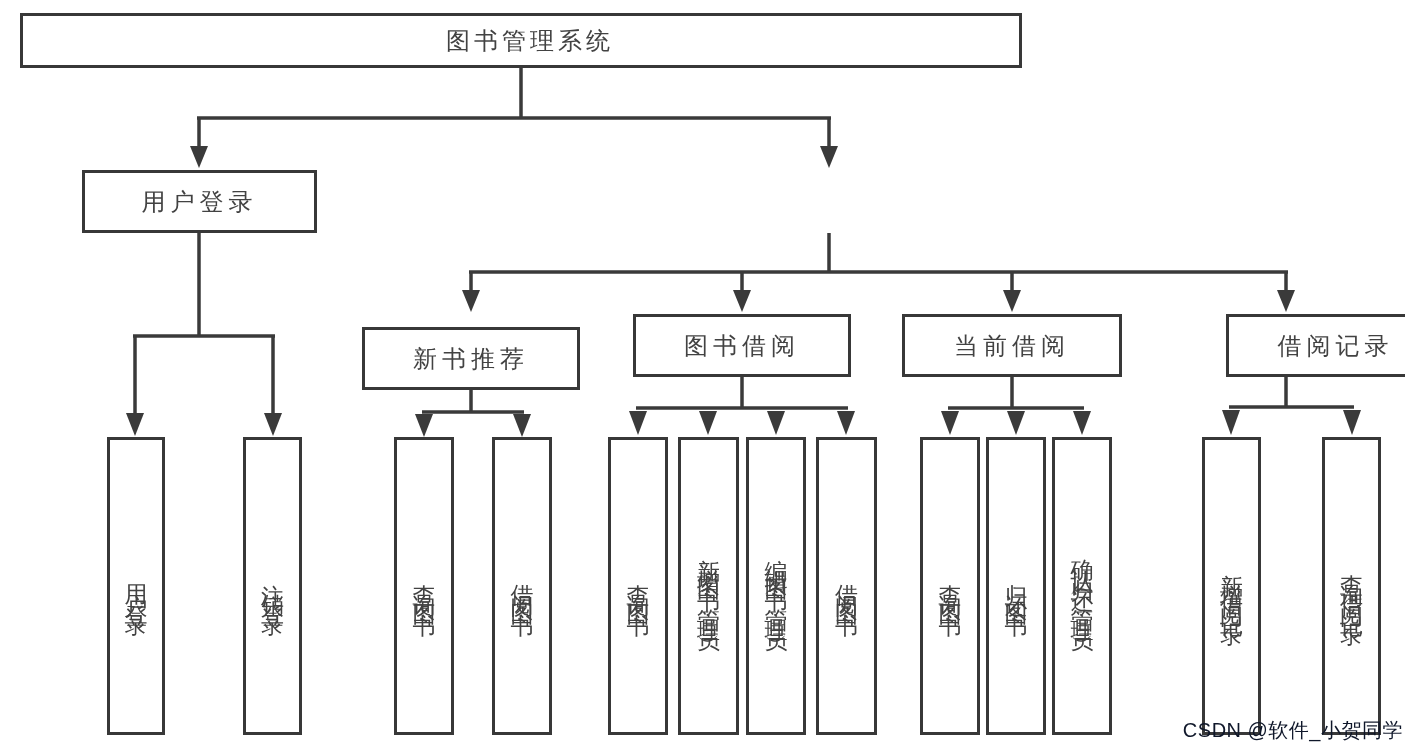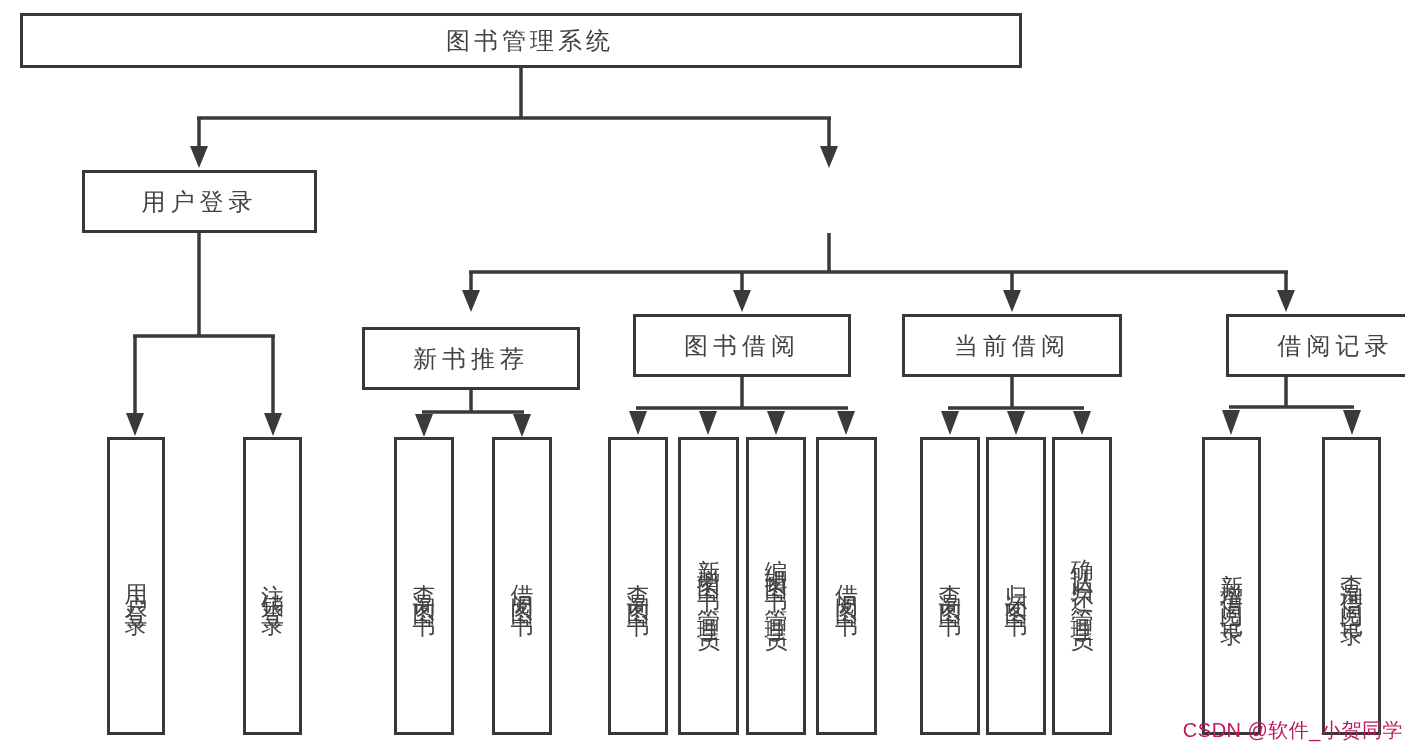--- a/index.html
+++ b/index.html
@@ -17,21 +17,21 @@
   }
   .hbox { font-size:24px; letter-spacing:5px; white-space:nowrap; }
   .root-box { font-size:24px; letter-spacing:4px;padding-left:18px; }
   .vbox span {
     writing-mode:vertical-rl; text-orientation:mixed;
     font-size:23px; letter-spacing:10px; line-height:1;
     white-space:nowrap;
   }
   .watermark {
     position:absolute; right:2px; bottom:3px; z-index:5;
-    font-size:20px; color:#be185d; letter-spacing:0.5px;
+    font-size:20px; color:#0f172a; letter-spacing:0.5px;
     white-space:nowrap;
   }
 </style>
 </head>
 <body>
 
 <div class="stage">
 
   <svg class="wires" width="1405" height="747" viewBox="0 0 1405 747" stroke="#3a3a3a" stroke-width="3.5" fill="#3a3a3a">
 

